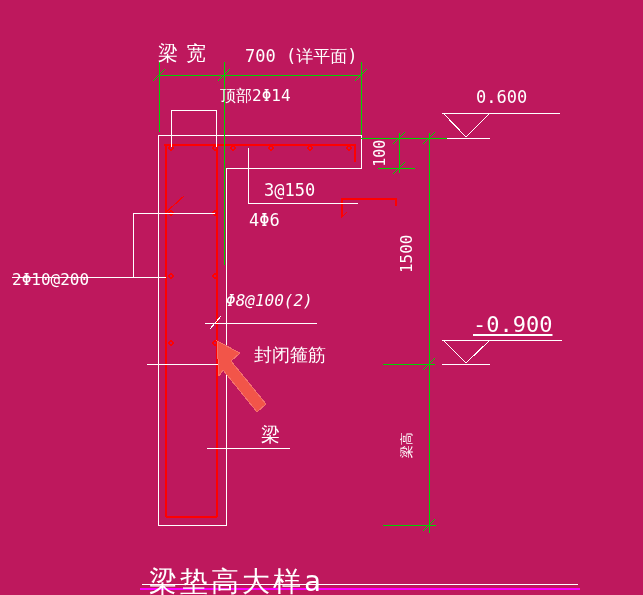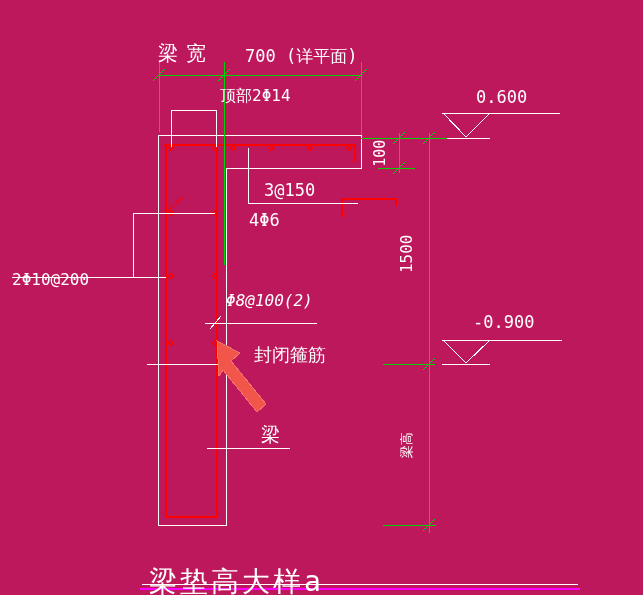--- a/index.html
+++ b/index.html
@@ -120,21 +120,21 @@
   <div class="txt" style="left:249px;top:211px;font-size:17px;">4Φ6</div>
 
   <div class="txt" style="left:226px;top:292px;font-size:16px;font-style:italic;">Φ8@100(2)</div>
 
   <div class="txt" style="left:254px;top:345px;font-size:18px;">封闭箍筋</div>
 
   <div class="txt" style="left:261px;top:424px;font-size:19px;">梁</div>
 
   <div class="txt" style="left:476px;top:88px;font-size:17px;">0.600</div>
 
-  <div class="txt" style="left:473px;top:313px;font-size:17px;">-0.900</div>
+  <div class="txt" style="left:473px;top:313px;font-size:22px;text-decoration:underline;">-0.900</div>
 
   <div class="txt rot" style="left:350px;top:145px;width:60px;font-size:15px;">100</div>
 
   <div class="txt rot" style="left:377px;top:245px;width:60px;font-size:16px;">1500</div>
 
   <div class="txt rot" style="left:377px;top:438px;width:60px;font-size:13px;">梁高</div>
 
   <div class="txt title-txt" style="left:149px;top:542px;">梁垫高大样a</div>
 
 </div>

